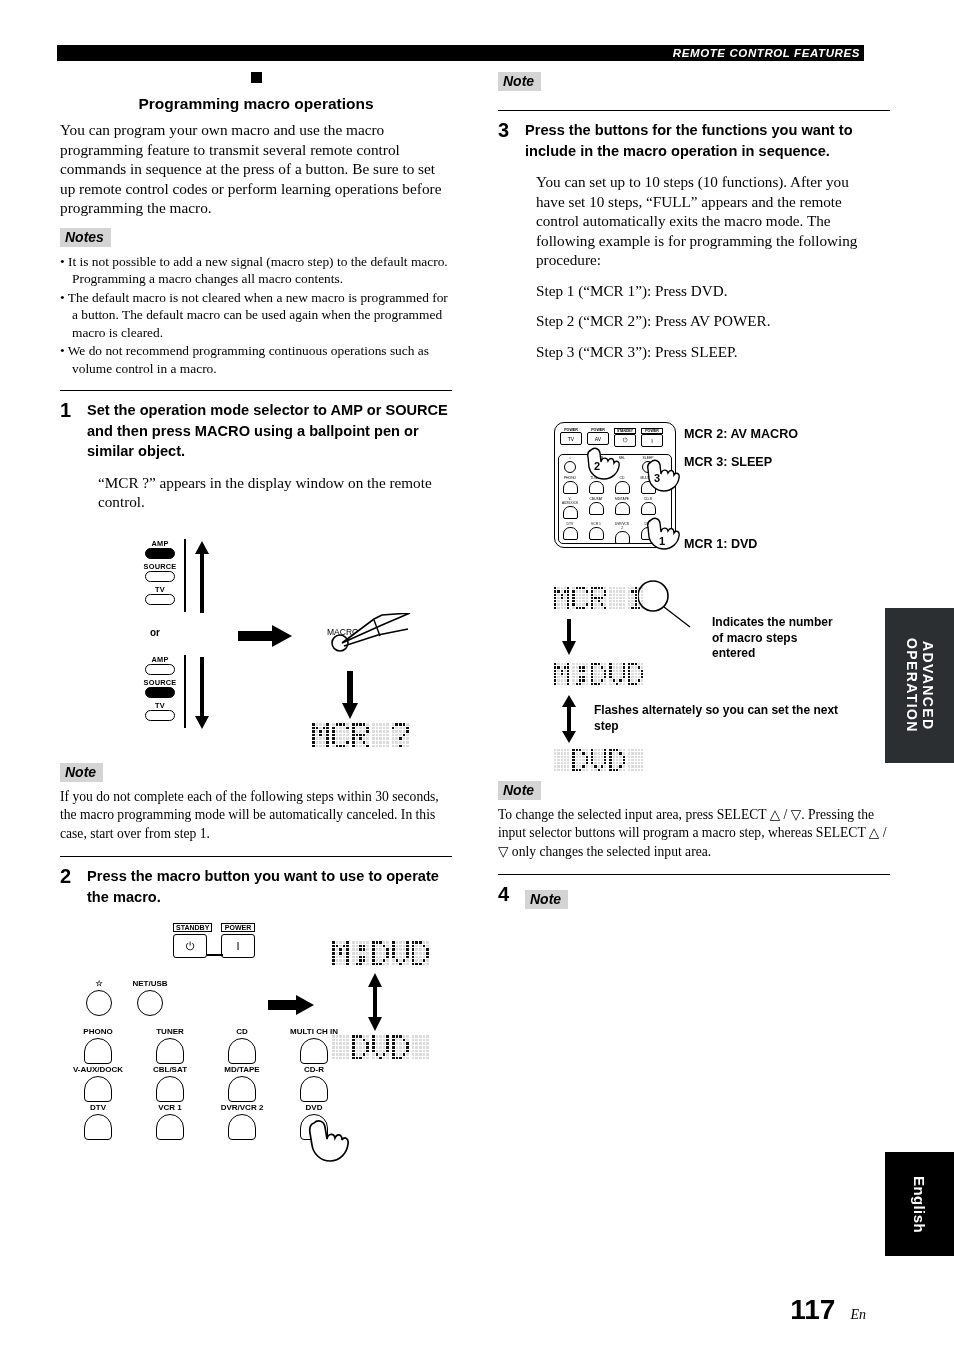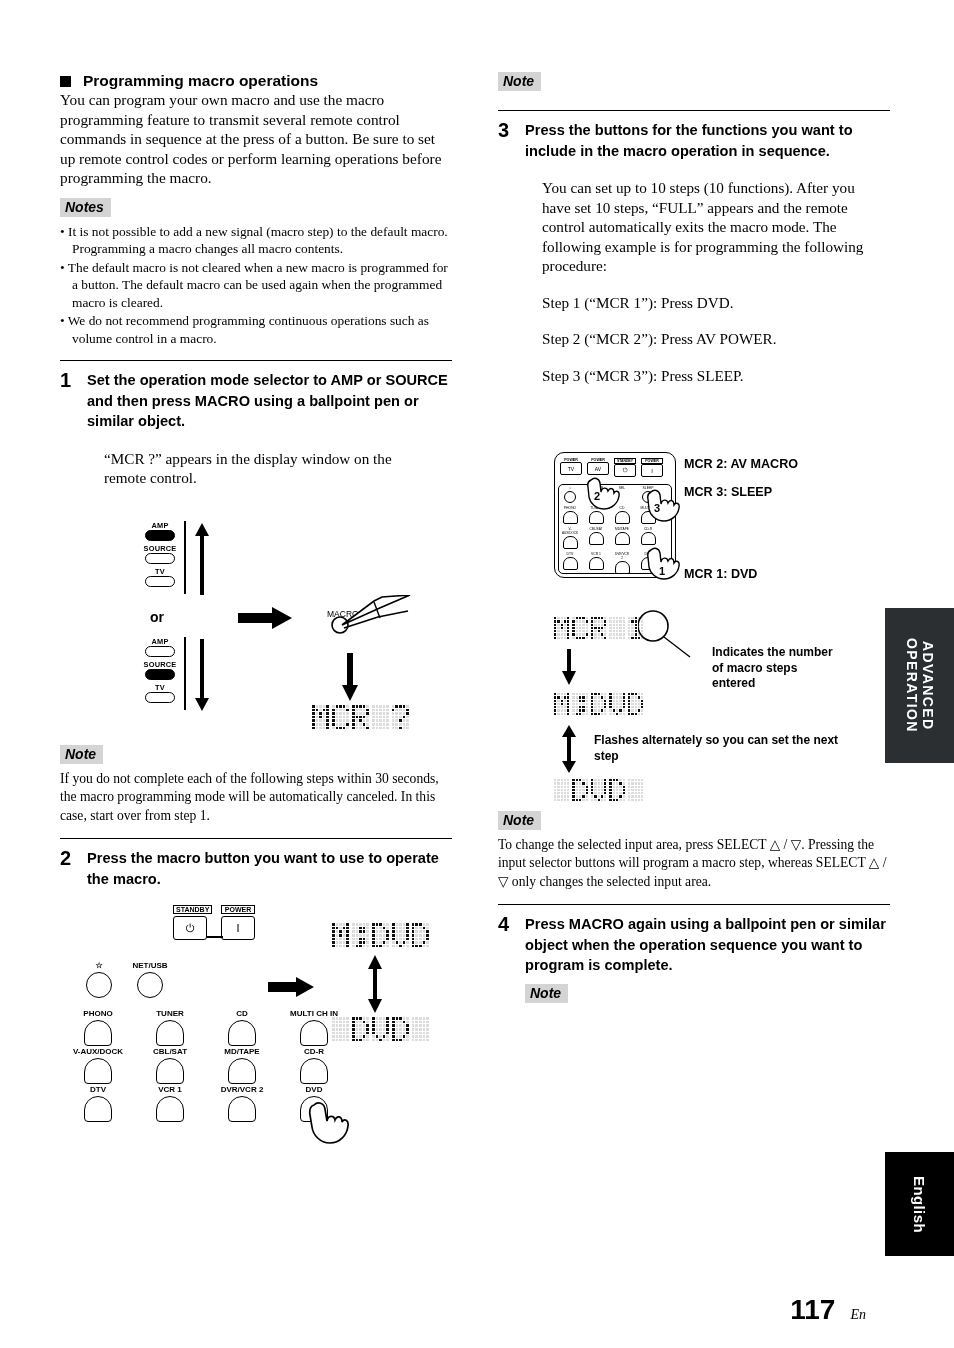--- a/index.html
+++ b/index.html
@@ -23,22 +23,22 @@
   }
 
   
   .col{position:absolute;top:72px;width:392px;}
   .col-left{left:60px;}
   .col-right{left:498px;}
 
   
   h2.sec{
     font-family:"Liberation Sans",sans-serif;
-    font-size:15.5px;font-weight:bold;margin:0 0 0 0;
-    display:flex;align-items:center;gap:12px;
+    font-size:15.5px;font-weight:bold;margin:0 0 7px 0;
+    display:flex;align-items:center;gap:12px;flex-direction:column;
   }
   .sq{display:inline-block;width:11px;height:11px;background:#000;}
   p.body{
     font-size:15.3px;line-height:19.6px;margin:0 0 10px 0;
     font-family:"Liberation Serif",serif;
   }
   .notes-tag,.note-tag{
     display:inline-block;background:#d4d4d4;color:#000;
     font-family:"Liberation Sans",sans-serif;font-style:italic;font-weight:bold;
     font-size:14px;padding:1px 7px 2px 5px;margin:0 0 6px 0;
@@ -55,36 +55,36 @@
   .step{display:flex;gap:9px;align-items:flex-start;}
   .step-num{
     font-family:"Liberation Sans",sans-serif;font-weight:bold;font-size:20px;
     line-height:21px;width:18px;flex:0 0 18px;
   }
   .step-body{flex:1 1 auto;}
   .step-head{
     font-family:"Liberation Sans",sans-serif;font-weight:bold;
     font-size:14.6px;line-height:20.5px;margin:0 0 2px 0;
   }
-  .step-text{font-size:15.2px;line-height:19.5px;margin:17px;}
+  .step-text{font-size:15.2px;line-height:19.5px;margin:11px;}
   .note-block{font-size:13.6px;line-height:18.4px;margin:0;}
 
   
   .fig{position:relative;}
   .sel-label{
     font-family:"Liberation Sans",sans-serif;font-weight:bold;font-size:7.4px;
     text-align:center;width:34px;letter-spacing:.2px;
   }
   .sel-btn{
     width:30px;height:11px;border:1.6px solid #000;border-radius:6px;
     margin:0 auto;box-sizing:border-box;background:#fff;
   }
   .sel-btn.on{background:#000;}
   .or-text{
-    font-family:"Liberation Sans",sans-serif;font-weight:bold;font-size:14px;
+    font-family:"Liberation Sans",sans-serif;font-weight:bold;font-size:10px;
   }
   .vline{width:2px;background:#000;}
 
   
   .lcd{display:flex;gap:3px;}
   .lcd-cell{display:grid;grid-template-columns:repeat(5,2.6px);
             grid-template-rows:repeat(7,2.6px);gap:1px;}
   .lcd-cell i{display:block;background:#dcdcdc;}
   .lcd-cell i.on{background:#111;}
   .lcd.small .lcd-cell{grid-template-columns:repeat(5,2.3px);
@@ -140,20 +140,23 @@
     font-family:"Liberation Sans",sans-serif;font-weight:bold;font-size:12px;
     line-height:15.5px;
   }
   .hand{position:absolute;}
 </style>
 </head>
 <body>
 
 <div class="page">
 
+  <div class="header-bar">
+    <div class="header-title">REMOTE CONTROL FEATURES</div>
+  </div>
 
   <div class="col col-left">
 
     <h2 class="sec">
       <span class="sq"></span>
       <span>Programming macro operations</span>
     </h2>
 
     <p class="body">You can program your own macro and use the macro programming feature to transmit several remote control commands in sequence at the press of a button. Be sure to set up remote control codes or perform learning operations before programming the macro.</p>
 
@@ -1626,21 +1629,20 @@
 
     <div class="note-tag">Note</div>
     <p class="note-block">To change the selected input area, press SELECT △ / ▽. Pressing the input selector buttons will program a macro step, whereas SELECT △ / ▽ only changes the selected input area.</p>
 
     <hr class="rule">
 
     
     <div class="step">
       <div class="step-num">4</div>
       <div class="step-body">
-        <p class="step-head">Press MACRO again using a ballpoint pen or similar object when the operation sequence you want to program is complete.</p>
         <div class="note-tag" style="margin-top:6px;">Note</div>
       </div>
     </div>
 
   </div>
 
   <div class="tab" id="tab-advanced">
     <span>ADVANCED OPERATION</span>
   </div>
   <div class="tab" id="tab-english">

